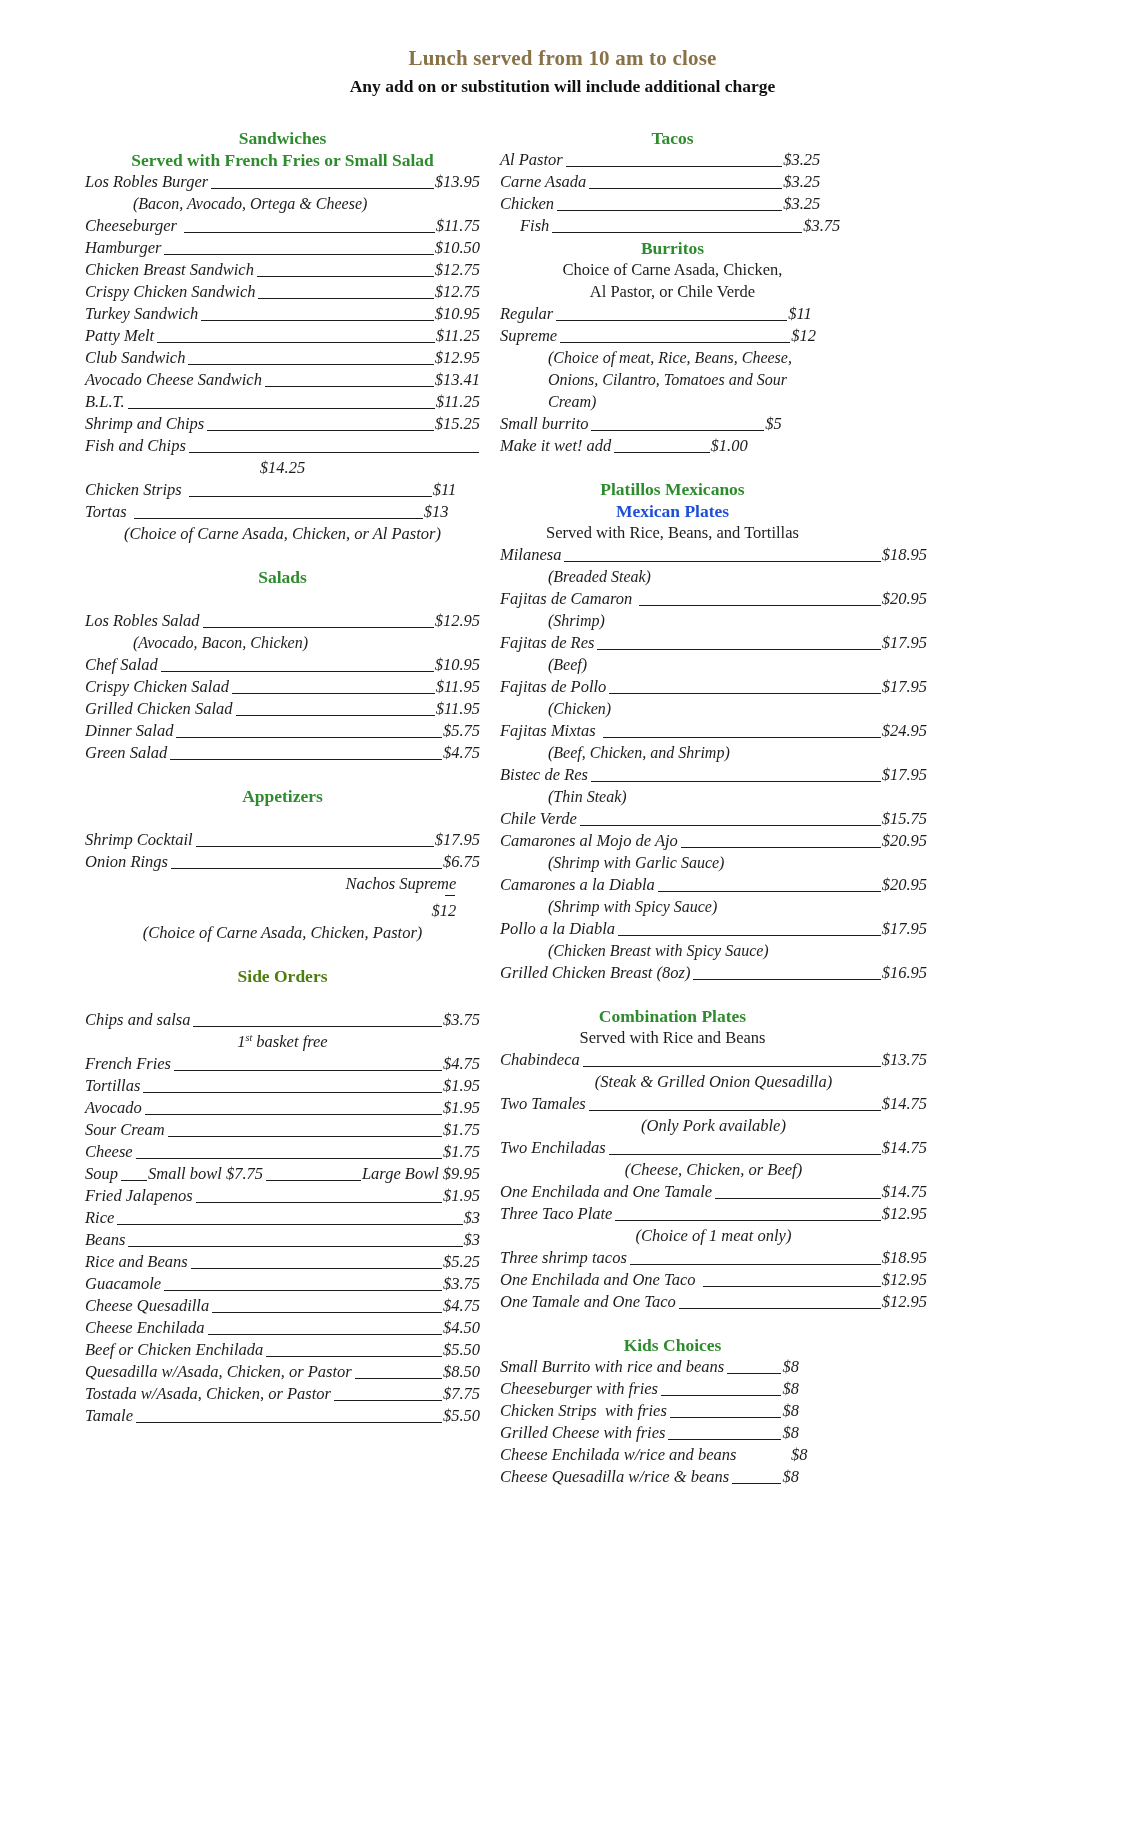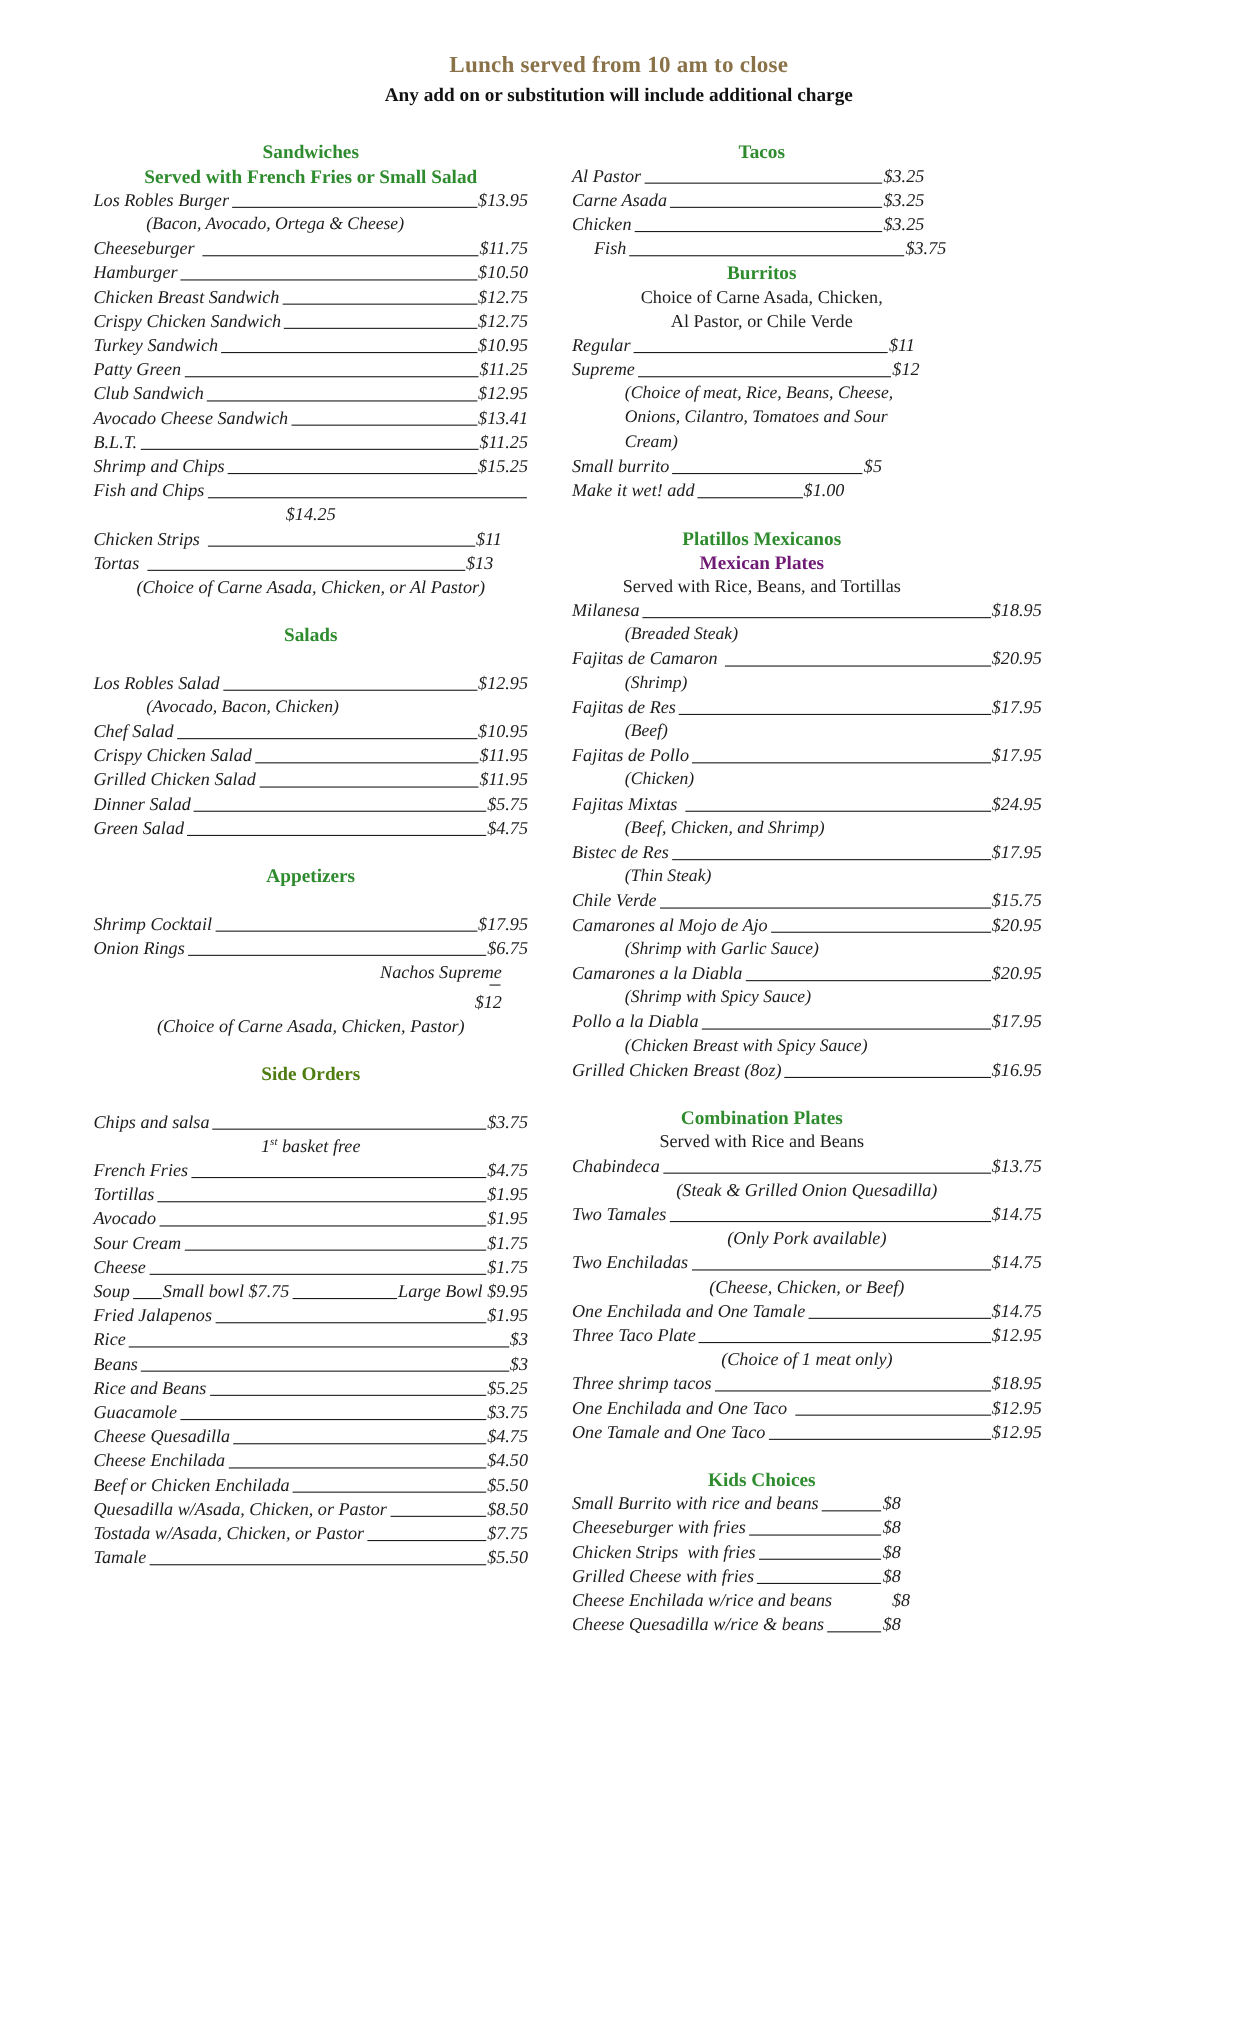--- a/index.html
+++ b/index.html
@@ -24,21 +24,21 @@
     font-weight: 700;
     font-size: 17.5px;
     color: #111;
     margin-top: 5px;
   }
   .columns {
     display: flex;
     align-items: flex-start;
     margin: 30px 0 0 85px;
   }
-  .col-left  { width: 395px; margin-right: 40px; }
+  .col-left  { width: 395px; margin-right: 20px; }
   .col-right { width: 427px; }
 
   .menu-section { margin-top: 0; }
   .menu-section.gap-before { margin-top: 21px; }
 
   .heading, .subheading {
     font-weight: 700;
     font-style: normal;
     font-size: 17.5px;
     line-height: 22px;
@@ -123,21 +123,21 @@
             <span class="nm">Crispy Chicken Sandwich</span>
             <span class="leader"></span>
             <span class="pr">$12.75</span>
           </div>
           <div class="row">
             <span class="nm">Turkey Sandwich</span>
             <span class="leader"></span>
             <span class="pr">$10.95</span>
           </div>
           <div class="row">
-            <span class="nm">Patty Green</span>
+            <span class="nm">Patty Melt</span>
             <span class="leader"></span>
             <span class="pr">$11.25</span>
           </div>
           <div class="row">
             <span class="nm">Club Sandwich</span>
             <span class="leader"></span>
             <span class="pr">$12.95</span>
           </div>
           <div class="row">
             <span class="nm">Avocado Cheese Sandwich</span>
@@ -372,21 +372,21 @@
             <span class="pr">$5</span>
           </div>
           <div class="row" style="width: 58%;">
             <span class="nm">Make it wet! add</span>
             <span class="leader"></span>
             <span class="pr">$1.00</span>
           </div>
         </section>
         <section class="menu-section gap-before">
           <h2 class="heading" style="color: rgb(46, 139, 46);">Platillos Mexicanos</h2>
-          <h3 class="subheading" style="color: #701a75;">Mexican Plates</h3>
+          <h3 class="subheading" style="color: #1d4ed8;">Mexican Plates</h3>
           <div class="center">Served with Rice, Beans, and Tortillas</div>
           <div class="row">
             <span class="nm">Milanesa</span>
             <span class="leader"></span>
             <span class="pr">$18.95</span>
           </div>
           <div class="desc">(Breaded Steak)</div>
           <div class="row">
             <span class="nm">Fajitas de Camaron </span>
             <span class="leader"></span>

